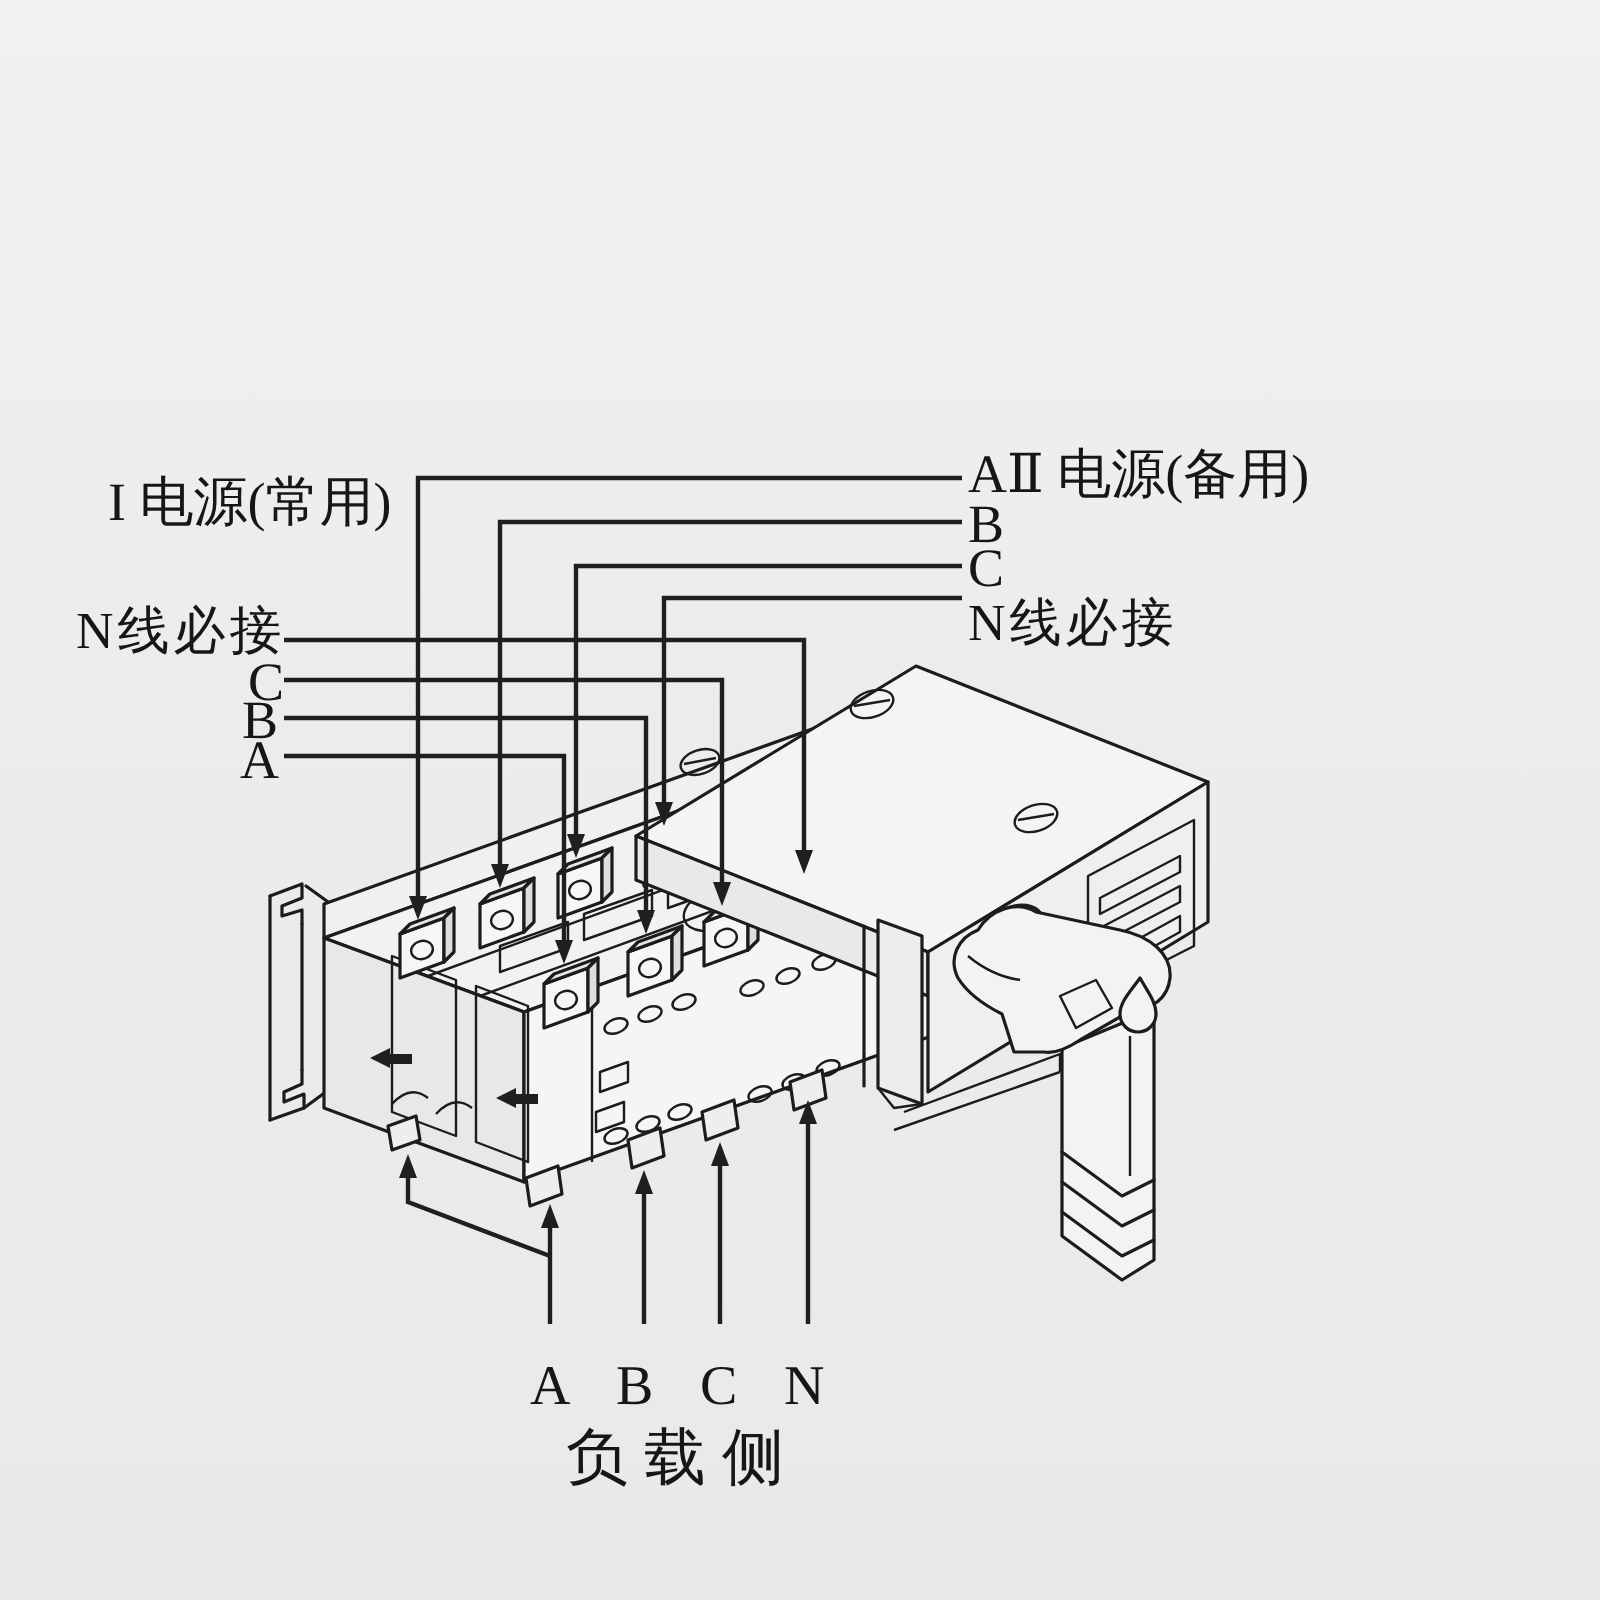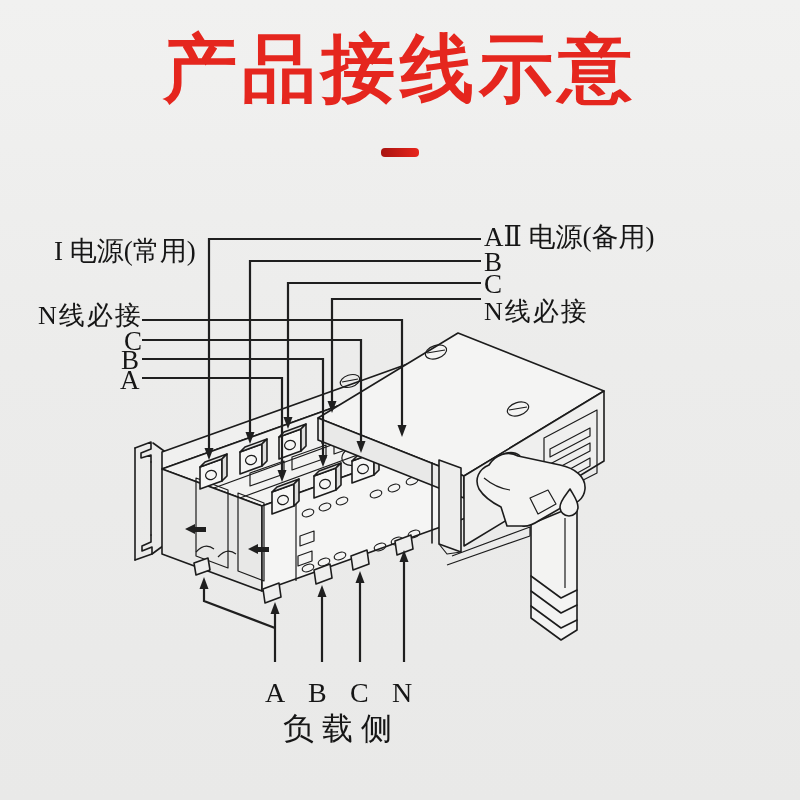--- a/index.html
+++ b/index.html
@@ -30,24 +30,20 @@
   .dev{stroke:#1c1c1c;stroke-width:1.6;stroke-linejoin:round;stroke-linecap:round;}
   .thin{stroke:#1c1c1c;stroke-width:1.2;stroke-linejoin:round;fill:none;}
   .ldr{stroke:#1f1f1f;stroke-width:2.2;fill:none;}
   .arr{fill:#1f1f1f;stroke:none;}
 </style>
 </head>
 <body>
 
 <div class="page">
 
-  <div class="title-block">
-    <h1 class="main-title">产品接线示意</h1>
-    <span class="title-dash"></span>
-  </div>
 
   <svg width="800" height="800" viewBox="0 0 800 800" style="position:absolute;top:0;left:0;">
 
     <g fill="none" class="dev">
       <path d="M135,448 L135,560"></path>
       <path d="M135,448 L151,442 L151,449 L141,453 L141,458 L151,455 L151,462"></path>
       <path d="M135,560 L152,554 L152,547 L142,551 L142,546 L151,542 L151,535"></path>
       <path d="M151,462 L151,535"></path>
       <path d="M153,443 L171,456 L171,540 L152,554"></path>
     </g>

